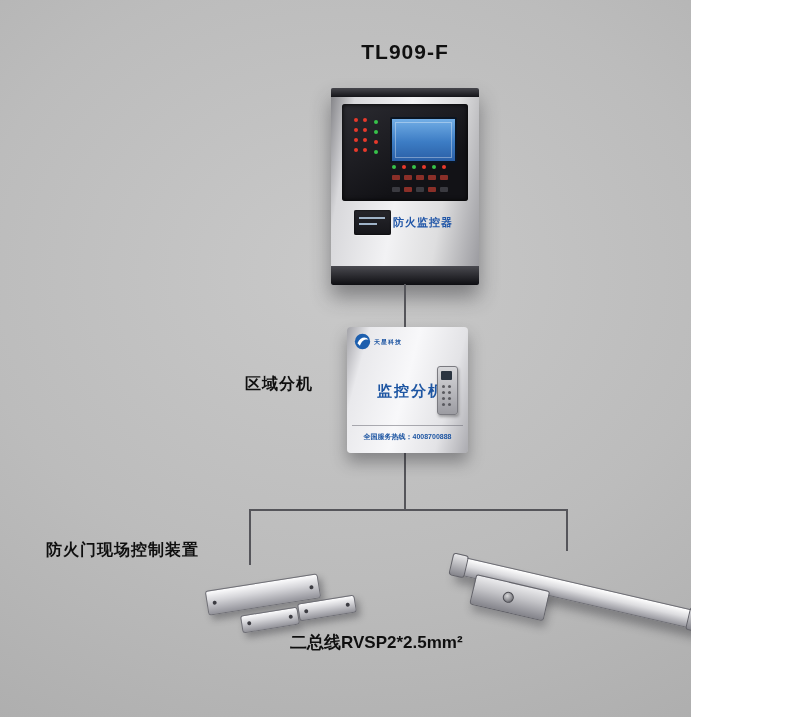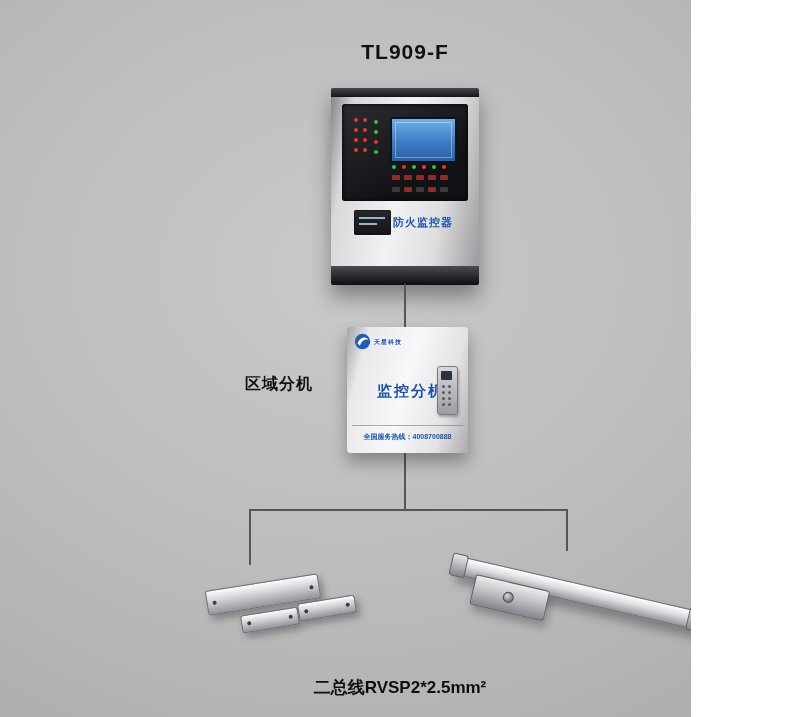--- a/index.html
+++ b/index.html
@@ -7,21 +7,21 @@
   .stage {
     position:relative; width:691px; height:717px; overflow:hidden;
     background: radial-gradient(ellipse 120% 95% at 50% 38%, #c9c9c9 0%, #bcbcbc 45%, #a5a5a5 100%);
   }
 
   
   .title { position:absolute; left:305px; top:40px; width:200px; text-align:center;
            font-size:21px; font-weight:bold; color:#101010; letter-spacing:1px; }
   .cable-label { position:absolute; font-weight:bold; color:#0f0f0f; font-size:17px; }
   .c1 { left:427px; top:290px; }
-  .c2 { left:290px; top:676px; width:220px; text-align:center; }
+  .c2 { left:290px; top:631px; width:220px; text-align:left; }
   .side-label { position:absolute; font-weight:bold; color:#0f0f0f; font-size:16px; letter-spacing:1px;padding-left:12px; }
   .zone { left:233px; top:374px; }
   .field { left:34px; top:540px; }
 
   
   .wire { position:absolute; background:#55555a; }
   .w1 { left:404px; top:284px; width:2px; height:45px; }
   .w2 { left:404px; top:452px; width:2px; height:59px; }
   .w3 { left:249px; top:509px; width:319px; height:2px; }
   .w4 { left:249px; top:509px; width:2px; height:56px; }
@@ -164,20 +164,21 @@
     <div class="brand-text">天星科技</div>
     <div class="ext-label">监控分机</div>
     <div class="keypad">
       <div class="keypad-screen"></div>
       <div class="keypad-dots"></div>
     </div>
     <div class="ext-seam"></div>
     <div class="hotline">全国服务热线：4008700888</div>
   </div>
 
+  <div class="side-label field">防火门现场控制装置</div>
 
   <div class="magnet plate">
     <i class="hole hole-l"></i>
     <i class="hole hole-r"></i>
   </div>
   <div class="magnet small-a">
     <i class="hole hole-l"></i>
     <i class="hole hole-r"></i>
   </div>
   <div class="magnet small-b">

